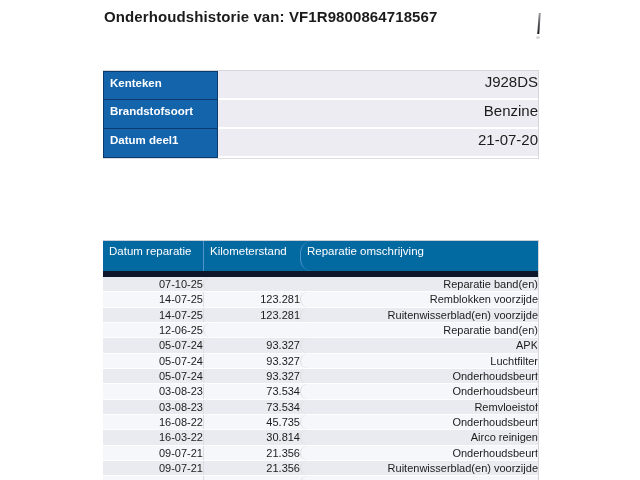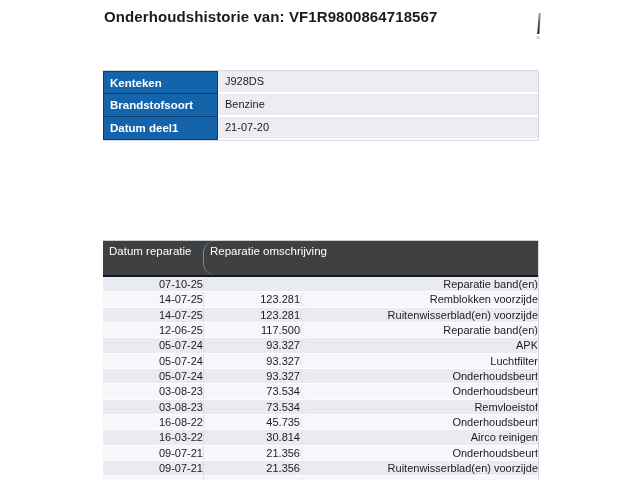--- a/index.html
+++ b/index.html
@@ -20,42 +20,42 @@
   .logo-dot {
     position:absolute; left:536px; top:36px; width:4px; height:3px;
     background:#d6d6da; border-radius:50%;
   }
   
   .vehicle-table {
     position:absolute; left:103px; top:70px; width:436px;
     border-top:1px solid #d5d6dc; border-right:1px solid #d5d6dc;
     border-bottom:1px solid #dcdde2; box-sizing:border-box;
   }
-  .vrow { display:flex; height:23px; }
+  .vrow { display:flex; height:29px; }
   .vlabel {
     width:115px; box-sizing:border-box; background:#1464ac; color:#ffffff;
     font-weight:bold; font-size:11.5px; line-height:22px; padding-left:6px;
     border-left:1px solid #0a3a6e; border-right:1px solid #0a3a6e;
     border-bottom:1px solid #0a3a6e; white-space:nowrap; overflow:hidden;
   }
   .vrow:first-child .vlabel { border-top:1px solid #0a3a6e; }
   .vvalue {
     flex:1; box-sizing:border-box; background:#ececf2; color:#1c1c1c;
-    font-size:11px; line-height:21px; padding-left:7px;
-    border-bottom:2px solid #ffffff; white-space:nowrap; overflow:hidden;
+    font-size:15px; line-height:21px; padding-left:7px;
+    border-bottom:2px solid #ffffff; white-space:nowrap; overflow:hidden;text-align:right;
   }
   
   .history-table {
     position:absolute; left:103px; top:240px; width:436px; height:240px;
     overflow:hidden; box-sizing:border-box;
     border-top:1px solid #c9cdd6; border-right:1px solid #d5d6dc;
   }
   .hheader {
-    display:flex; height:36px; background:#404040;
-    border-bottom:2px solid #0f172a; box-sizing:border-box;
+    display:flex; height:36px; background:#0369a1;
+    border-bottom:6px solid #0f172a; box-sizing:border-box;
   }
   .hhcell {
     color:#ffffff; font-size:11.5px; padding:4px 0 0 6px;
     box-sizing:border-box; white-space:nowrap; overflow:hidden;
   }
   .c0 { width:100px; } .c1 { width:97px; } .c2 { flex:1;border-radius:12px; }
   .hhcell.c1, .hhcell.c2 { border-left:1px solid #4e92cb; }
   .hrow {
     display:flex; height:15.35px; box-sizing:border-box;
     border-bottom:1px solid #fdfdff;
@@ -88,40 +88,40 @@
     </div>
     <div class="vrow">
       <div class="vlabel">Datum deel1</div>
       <div class="vvalue">21-07-20</div>
     </div>
   </div>
 
 <div class="history-table">
   <div class="hheader">
       <div class="hhcell c0">Datum reparatie</div>
+      <div class="hhcell c1">Kilometerstand</div>
       <div class="hhcell c2">Reparatie omschrijving</div>
     </div>
   <div>
       <div class="hrow r-gray">
         <div class="hcell c0">07-10-25</div>
         <div class="hcell c2">Reparatie band(en)</div>
       </div>
       <div class="hrow r-light">
         <div class="hcell c0">14-07-25</div>
         <div class="hcell c1">123.281</div>
         <div class="hcell c2">Remblokken voorzijde</div>
       </div>
       <div class="hrow r-gray">
         <div class="hcell c0">14-07-25</div>
         <div class="hcell c1">123.281</div>
         <div class="hcell c2">Ruitenwisserblad(en) voorzijde</div>
       </div>
       <div class="hrow r-light">
         <div class="hcell c0">12-06-25</div>
-        <div class="hcell c1">117.500</div>
         <div class="hcell c2">Reparatie band(en)</div>
       </div>
       <div class="hrow r-gray">
         <div class="hcell c0">05-07-24</div>
         <div class="hcell c1">93.327</div>
         <div class="hcell c2">APK</div>
       </div>
       <div class="hrow r-light">
         <div class="hcell c0">05-07-24</div>
         <div class="hcell c1">93.327</div>

